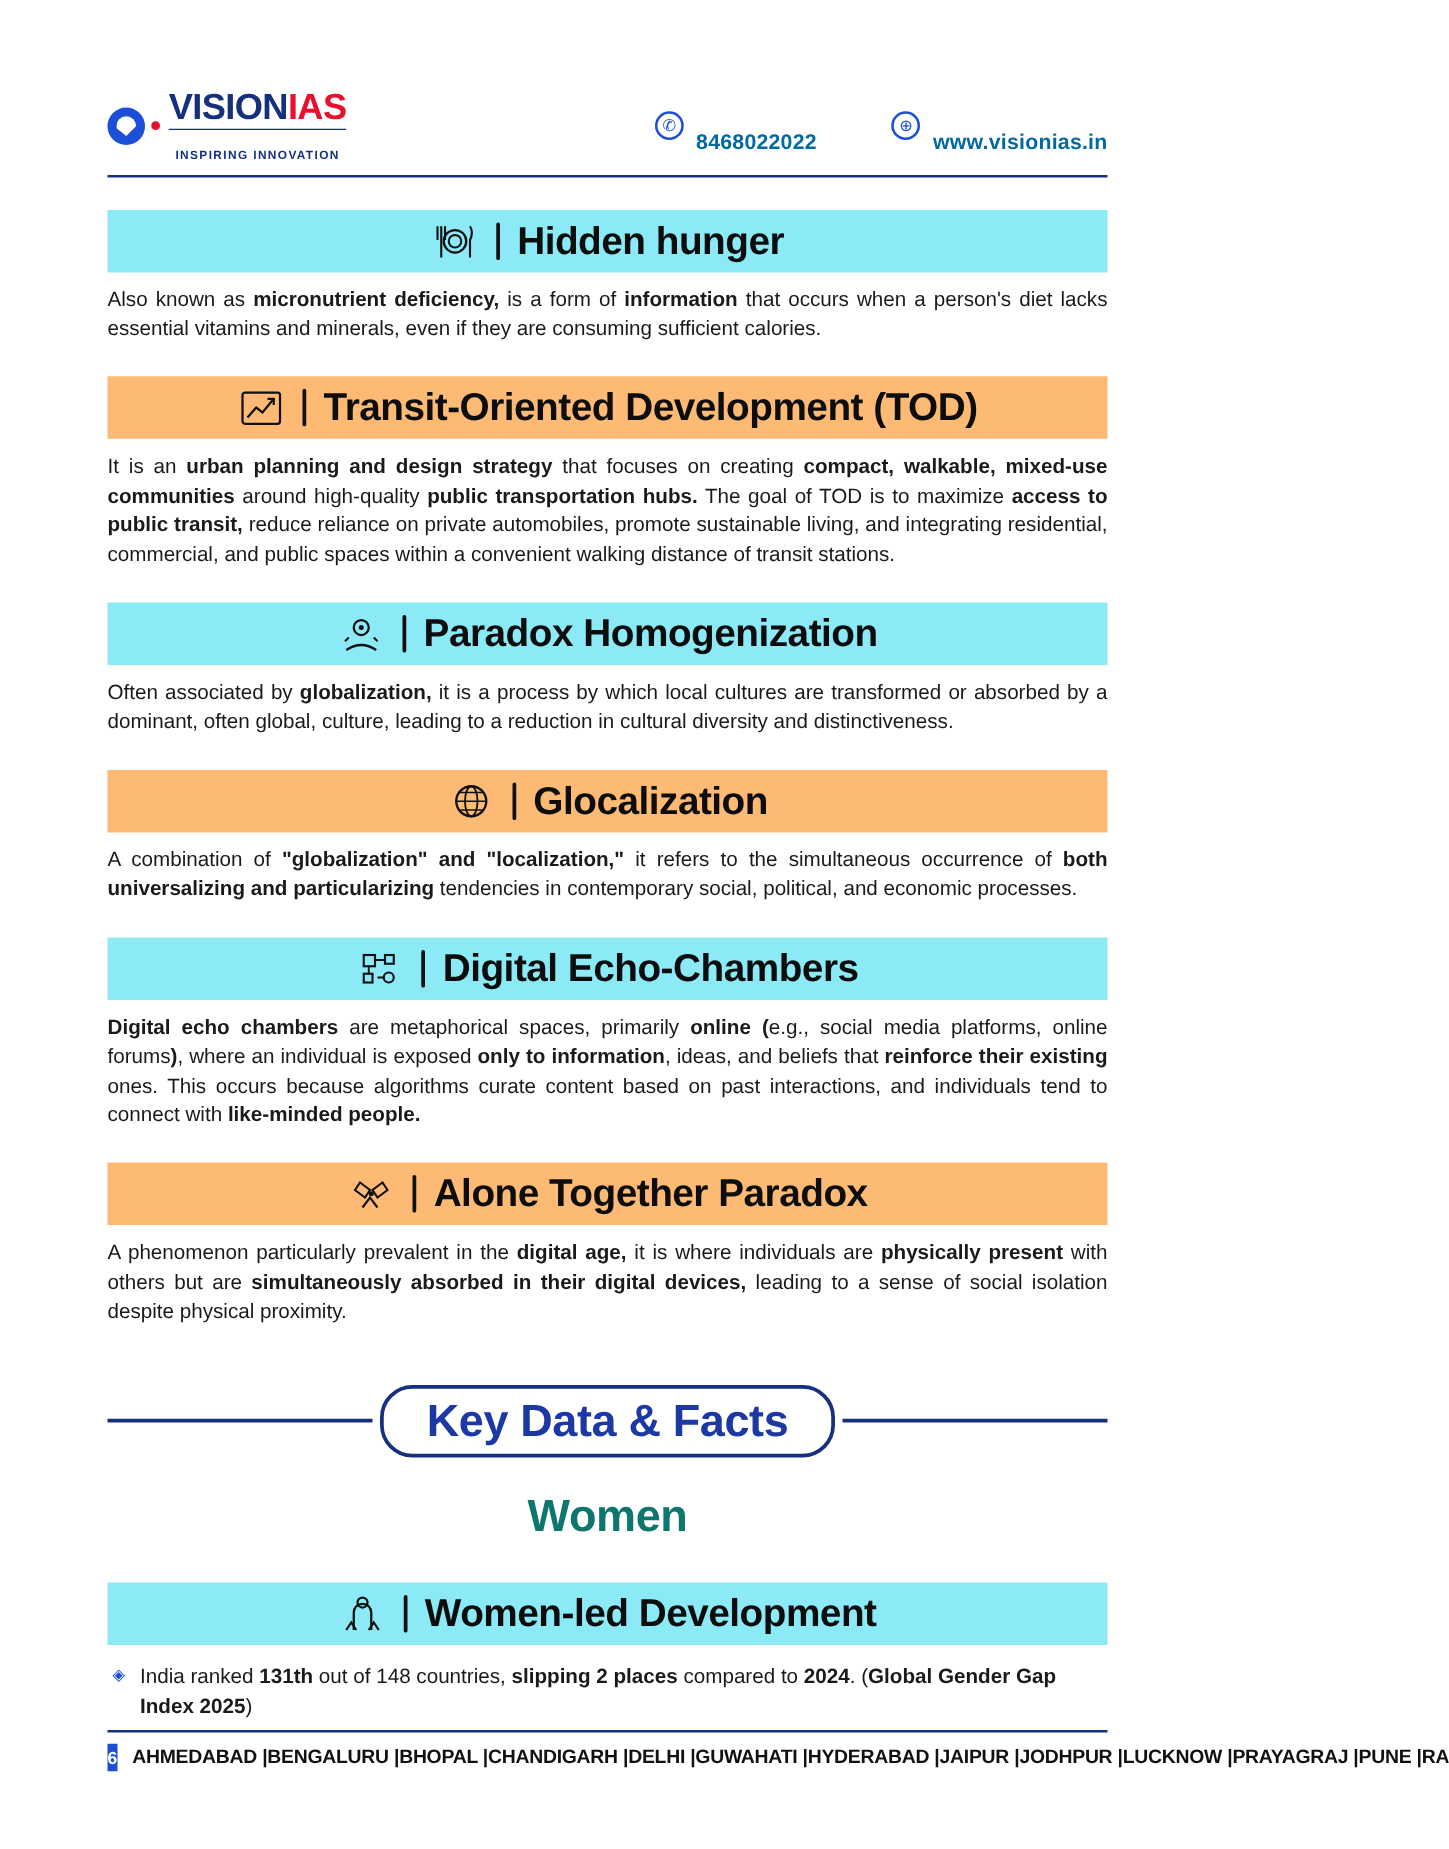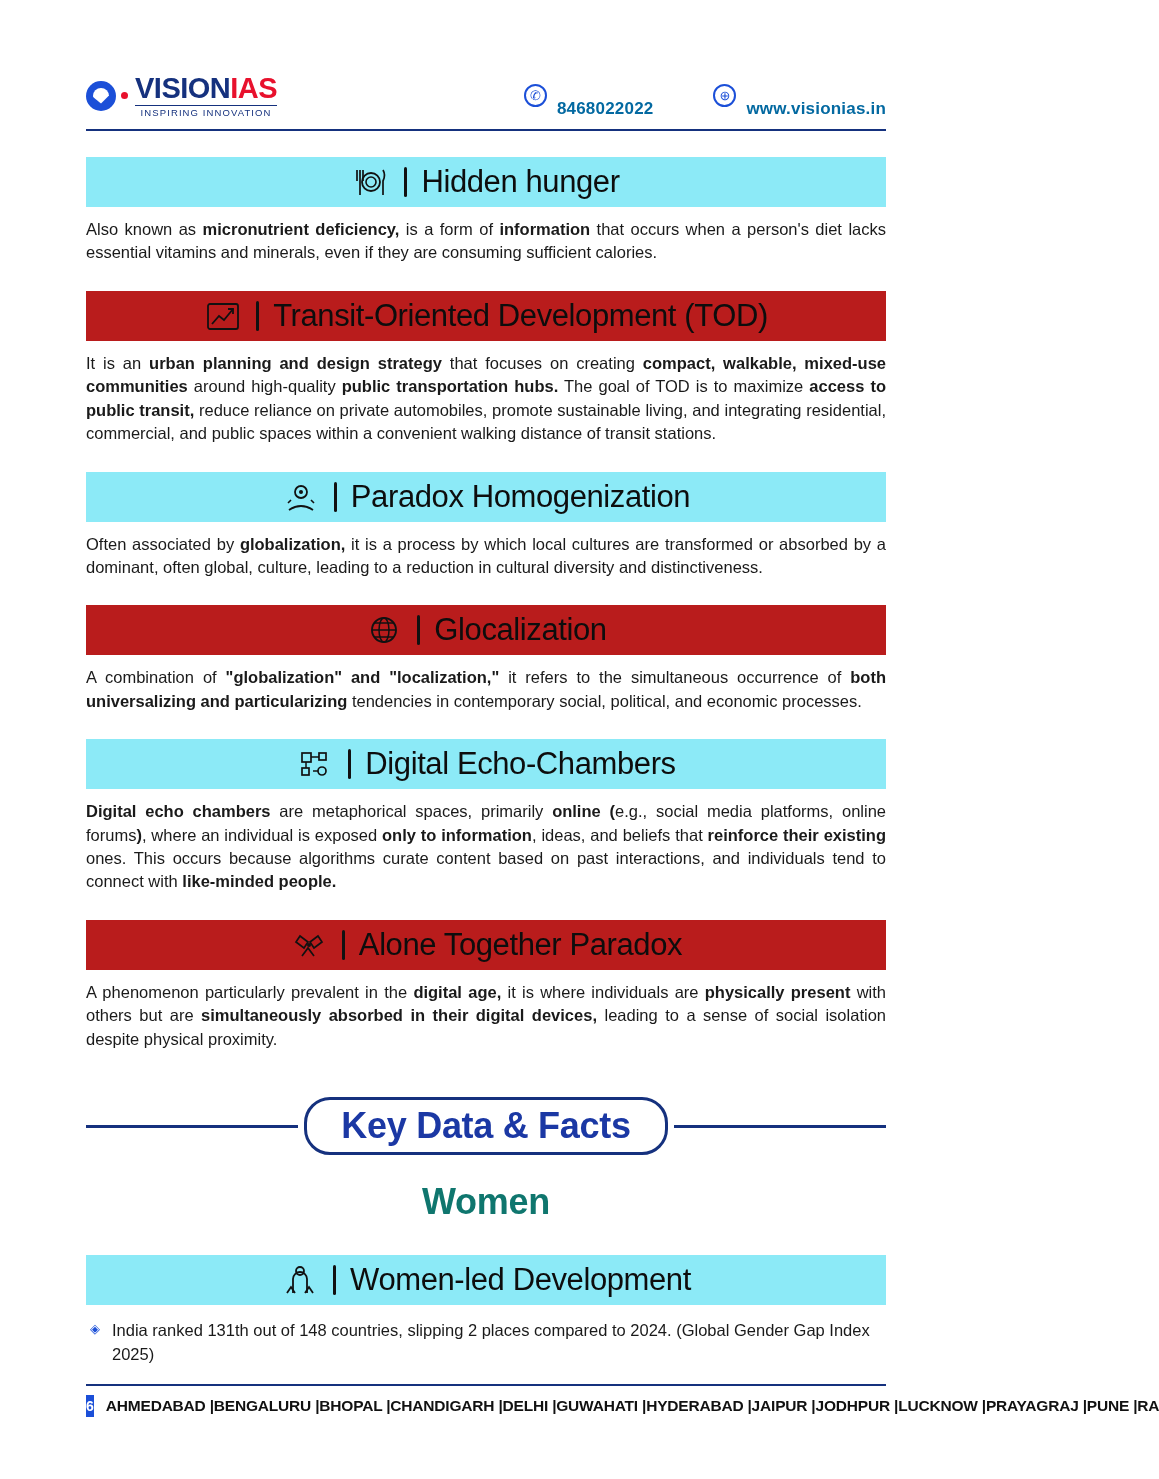--- a/index.html
+++ b/index.html
@@ -51,21 +51,21 @@
     background: #e8112d; display: inline-block; margin-left: -2px;
   }
   .logo-text { line-height: 1; }
   .logo-title {
     font-size: 29px; font-weight: 700; letter-spacing: -0.5px;
     color: #15317e;
   }
   .logo-title .ias { color: #e8112d; }
   .logo-sub {
     font-size: 9.5px; letter-spacing: 1.1px; color: #15317e;
-    font-weight: 400; border-top: 1.5px solid #15317e; margin-top: 2px; padding-top: 2px;
+    font-weight: 700; border-top: 1.5px solid #15317e; margin-top: 2px; padding-top: 16px;
     text-align: center;
   }
   .header-right { display: flex; align-items: center; gap: 60px; }
   .contact-item { display: flex; align-items: center; gap: 10px; }
   .contact-item .txt { font-size: 17px; font-weight: 700; color: #0369a1; letter-spacing: 0.2px; margin-top: 27px; }
   .circ-icon {
     width: 23px; height: 23px; border-radius: 50%;
     border: 2px solid #1b4fd8; display: flex; align-items: center; justify-content: center;
     color: #1b4fd8; font-size: 13px; line-height: 1;
   }
@@ -73,31 +73,31 @@
   
   .bar {
     display: flex;
     align-items: center;
     justify-content: center;
     gap: 14px;
     height: 50px;
     margin-top: 26px;
   }
   .bar.cyan { background: #8ceaf7; }
-  .bar.pink { background: #b91c1c; }
+  .bar.pink { background: #fdba74; }
   .bar .icon {
     font-size: 26px; line-height: 1; color: #111;
     display: flex; align-items: center; justify-content: center;
     width: 38px; height: 38px;
   }
   .bar .divider {
     width: 3px; height: 30px; background: #111; border-radius: 2px;
   }
   .bar .title {
-    font-size: 31px; font-weight: 400; color: #0d0d0d; letter-spacing: -0.4px;
+    font-size: 31px; font-weight: 700; color: #0d0d0d; letter-spacing: -0.4px;
     white-space: nowrap;
   }
 
   
   p.body {
     font-size: 16.5px;
     line-height: 1.42;
     margin: 11px 0 0 0;
     text-align: justify;
     color: #1a1a1a;
@@ -130,21 +130,21 @@
   
   ul.facts { list-style: none; margin: 14px 0 0 0; padding: 0; }
   ul.facts li {
     display: flex; align-items: flex-start; gap: 12px;
     font-size: 16.5px; line-height: 1.45; margin-bottom: 6px;
     padding-left: 4px;
   }
   ul.facts li .dia {
     color: #1b4fd8; font-size: 13px; line-height: 1.6; flex: none;
   }
-  ul.facts li b { font-weight: 400; }
+  ul.facts li b { font-weight: 700; }
 
   
   .footer {
     position: absolute;
     left: 86px; right: 86px; bottom: 62px;
     border-top: 2px solid #15317e;
     padding-top: 9px;
     display: flex; align-items: center; gap: 12px;
   }
   .page-num {

